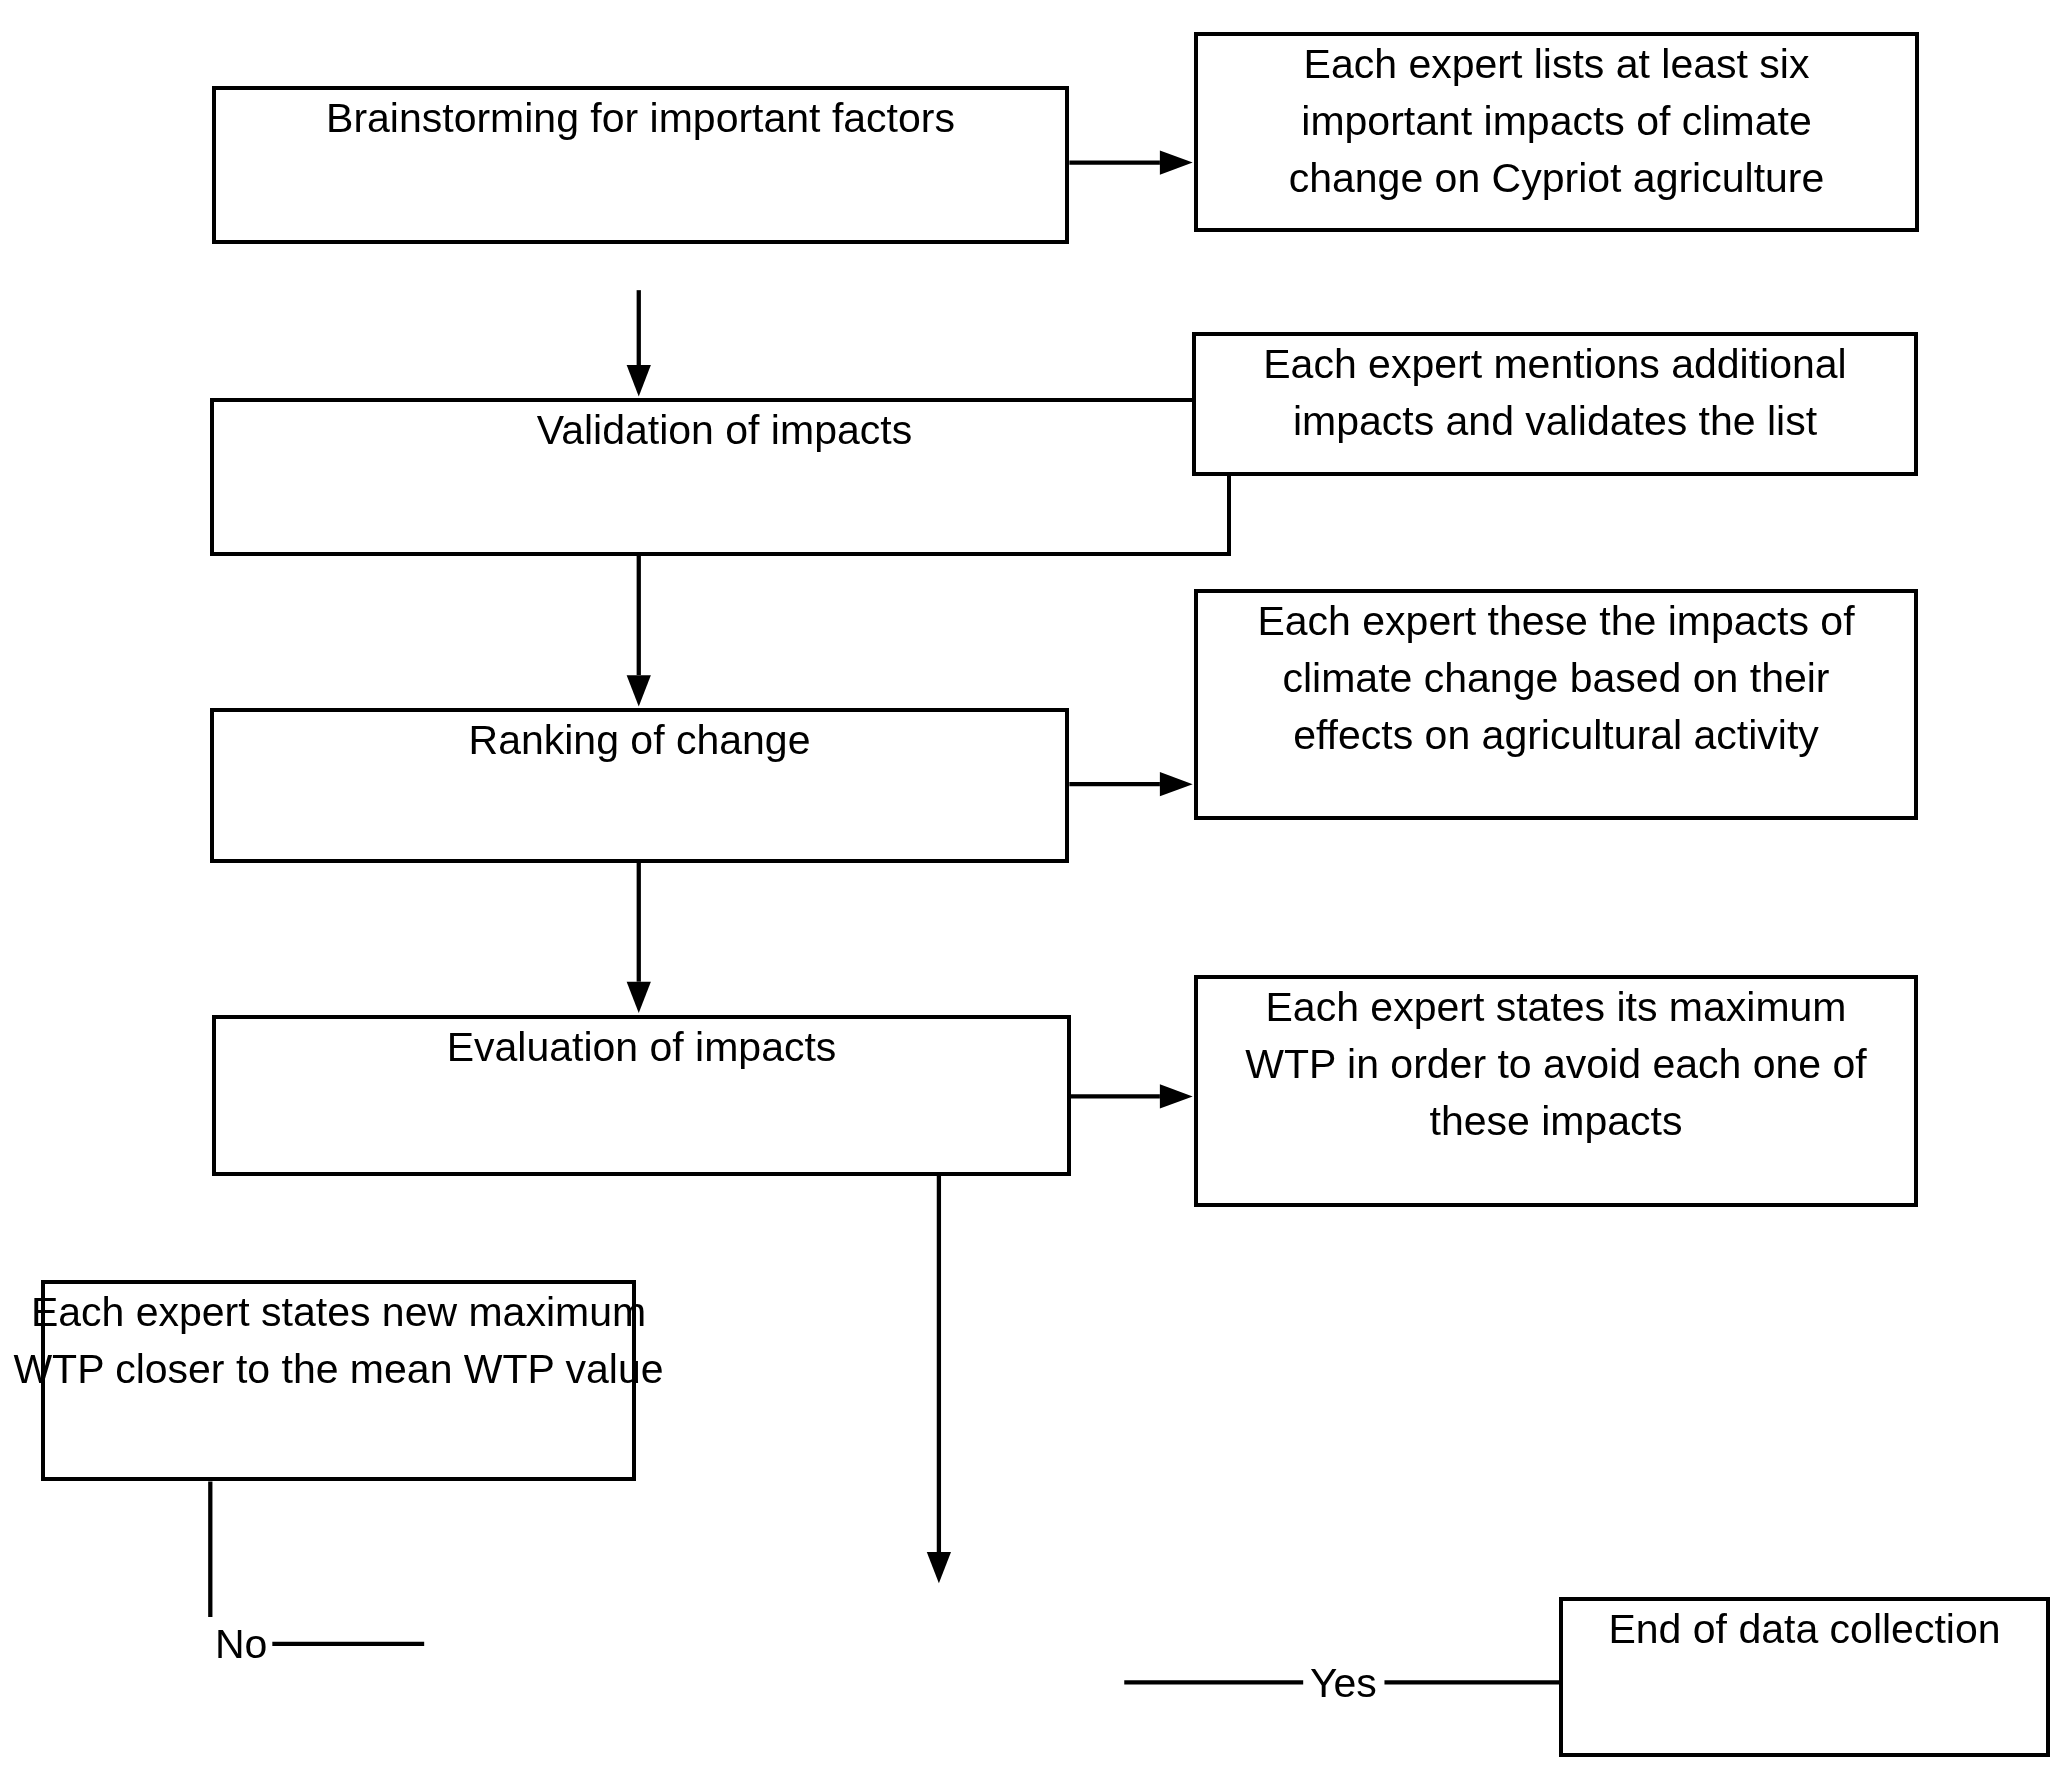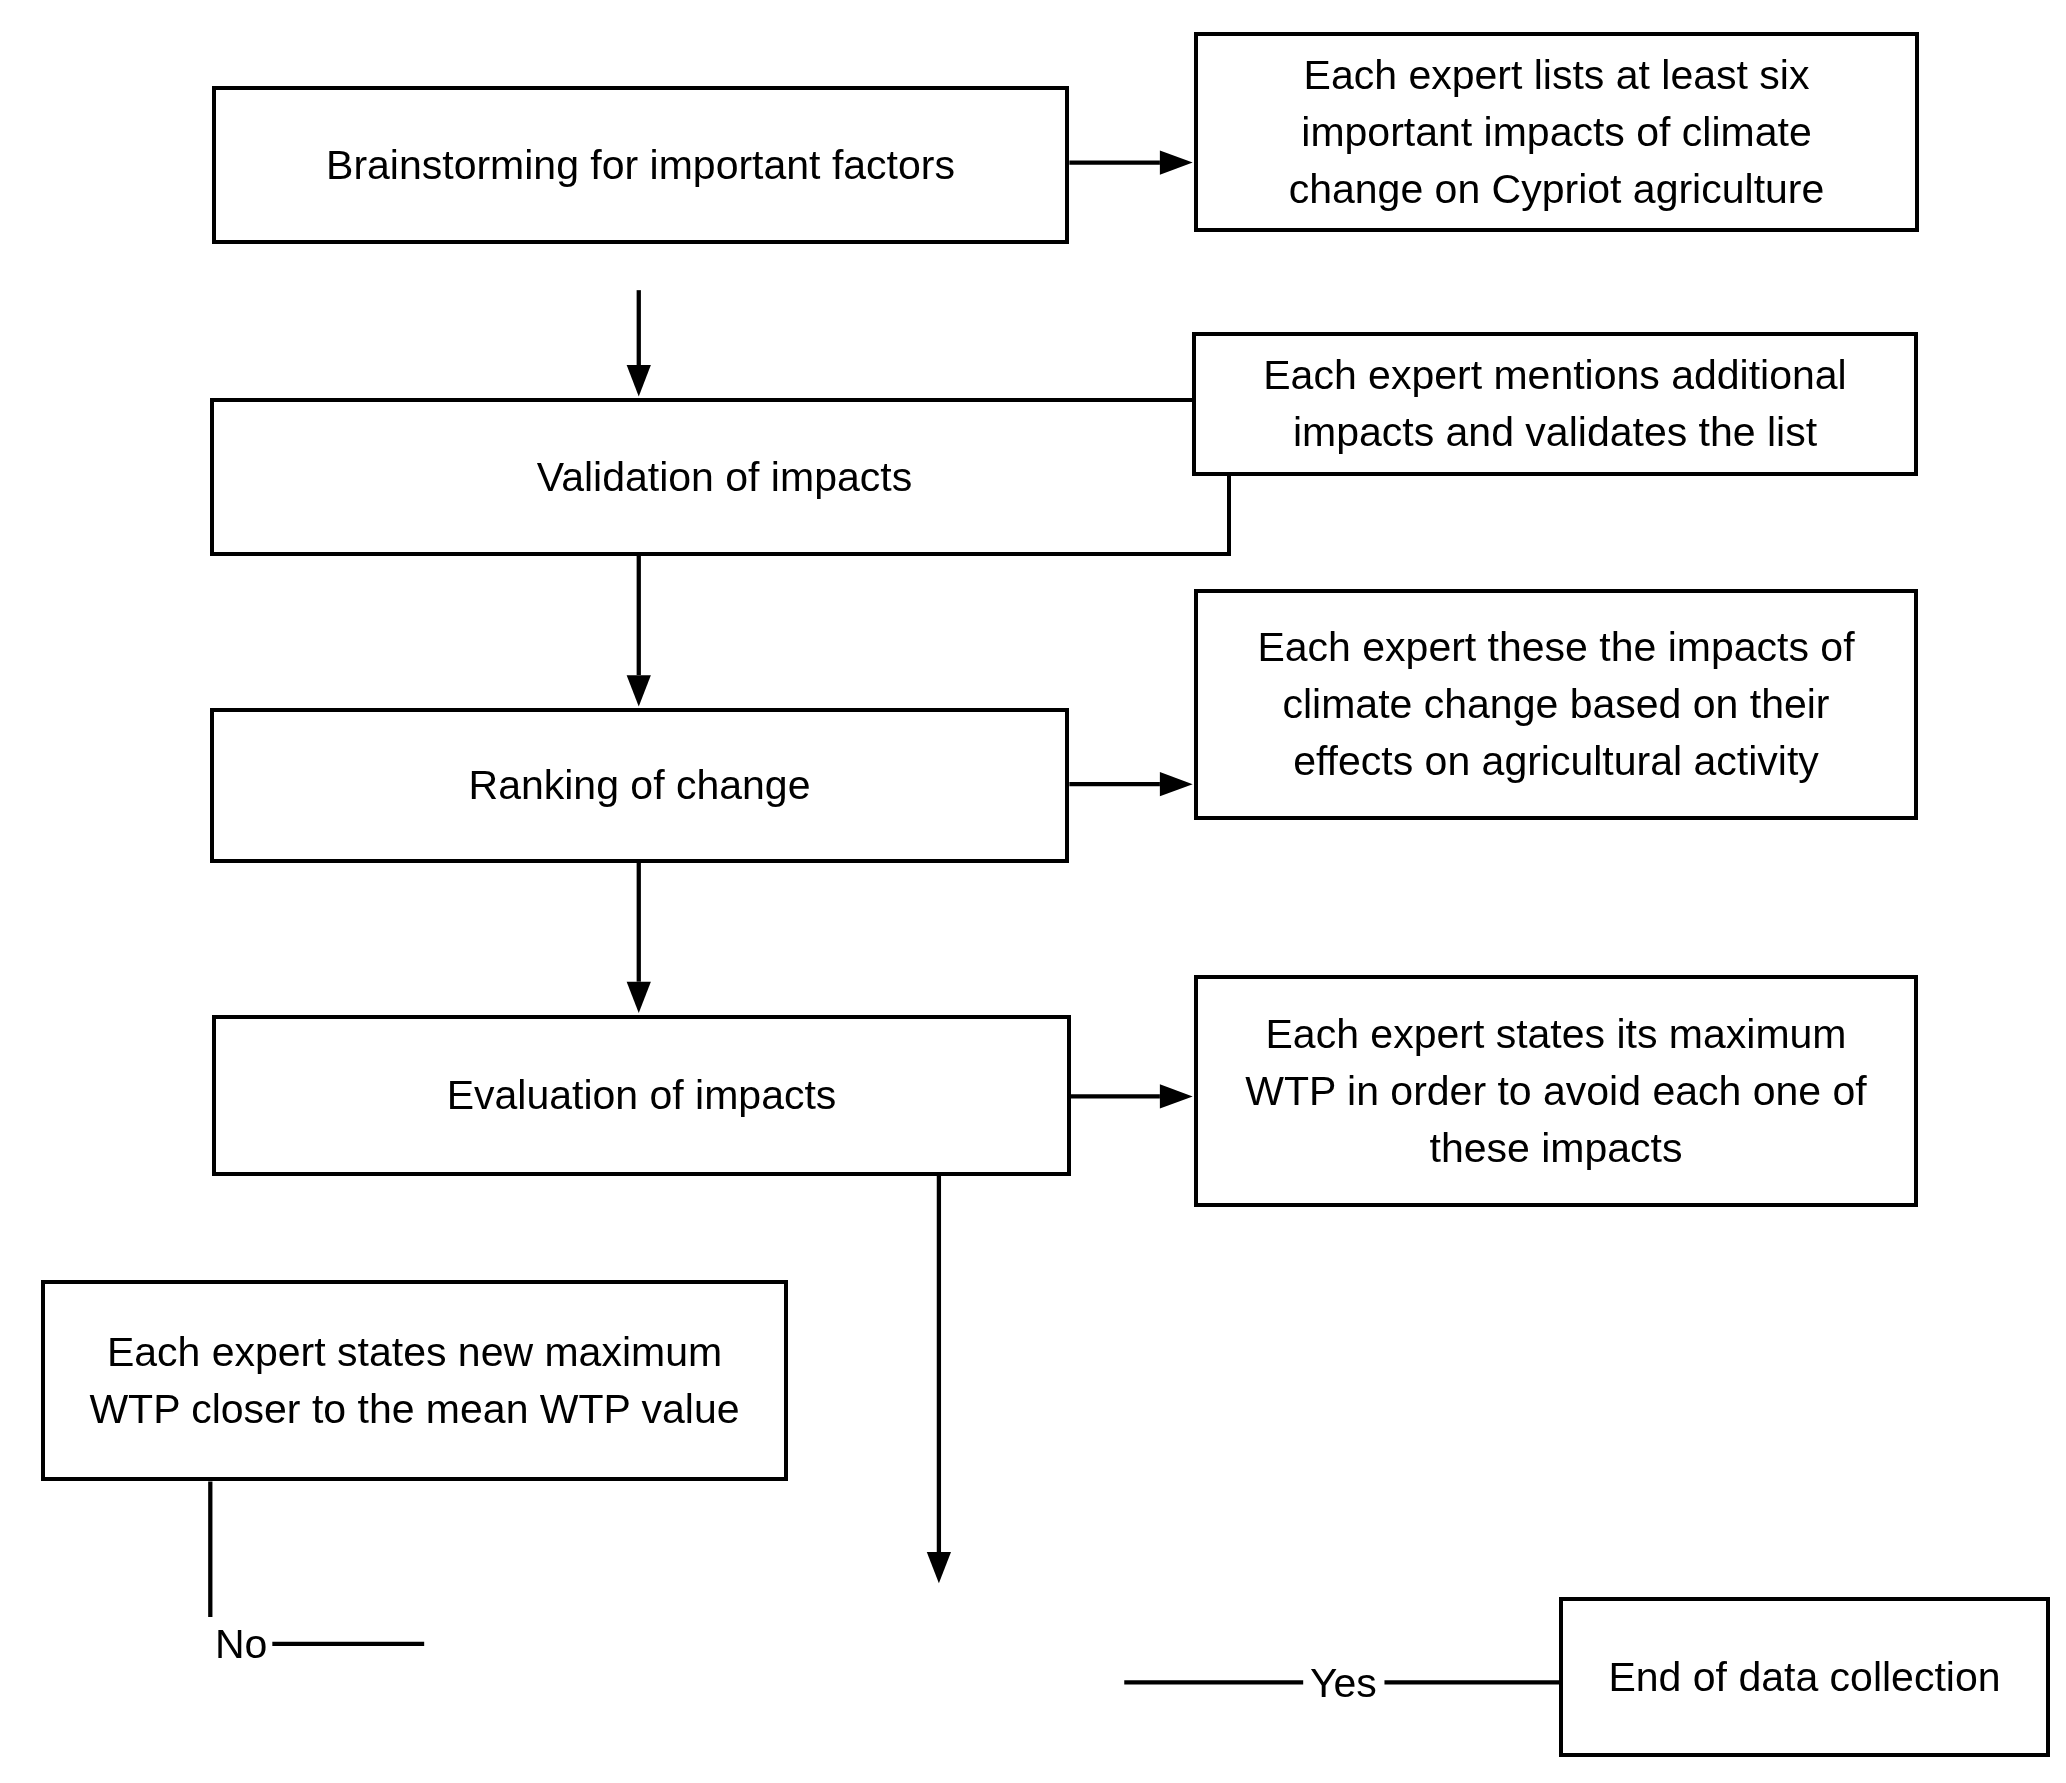--- a/index.html
+++ b/index.html
@@ -15,21 +15,21 @@
     position:absolute;left:0;top:0;width:2066px;height:1783px;
     pointer-events:none;
   }
   .connectors line{stroke:#000000;stroke-width:6;}
   .connectors polygon{fill:#000000;stroke:none;}
   .node{
     position:absolute;
     border:4.3px solid #000000;
     background:#ffffff;
     display:flex;flex-direction:column;
-    align-items:center;justify-content:center;
+    align-items:center;
     text-align:center;
     font-size:41px;
     line-height:57px;
     white-space:nowrap;
     box-sizing:border-box;
   }
   .edge-label{
     position:absolute;
     font-size:41px;
     line-height:41px;
@@ -38,21 +38,21 @@
   }
   
   .n-brainstorming{left:212px;top:86px;width:857px;height:158px;}
   .n-note-brainstorming{left:1194px;top:32px;width:725px;height:200px;}
   .n-validation{left:210px;top:398px;width:1021px;height:158px;padding-left:8px;}
   .n-note-validation{left:1192px;top:332px;width:726px;height:144px;}
   .n-ranking{left:210px;top:708px;width:859px;height:155px;}
   .n-note-ranking{left:1194px;top:589px;width:724px;height:231px;}
   .n-evaluation{left:212px;top:1015px;width:859px;height:161px;}
   .n-note-evaluation{left:1194px;top:975px;width:724px;height:232px;}
-  .n-revision{left:41px;top:1280px;width:747px;height:201px;}
+  .n-revision{left:41px;top:1280px;width:595px;height:201px;}
   .n-consensus{left:424px;top:1585px;width:700px;height:162px;}
   .n-end{left:1559px;top:1597px;width:491px;height:160px;}
   .l-no{left:212px;top:1624px;}
   .l-yes{left:1307px;top:1663px;}
 </style>
 </head>
 <body>
 
 <div class="canvas">
 

